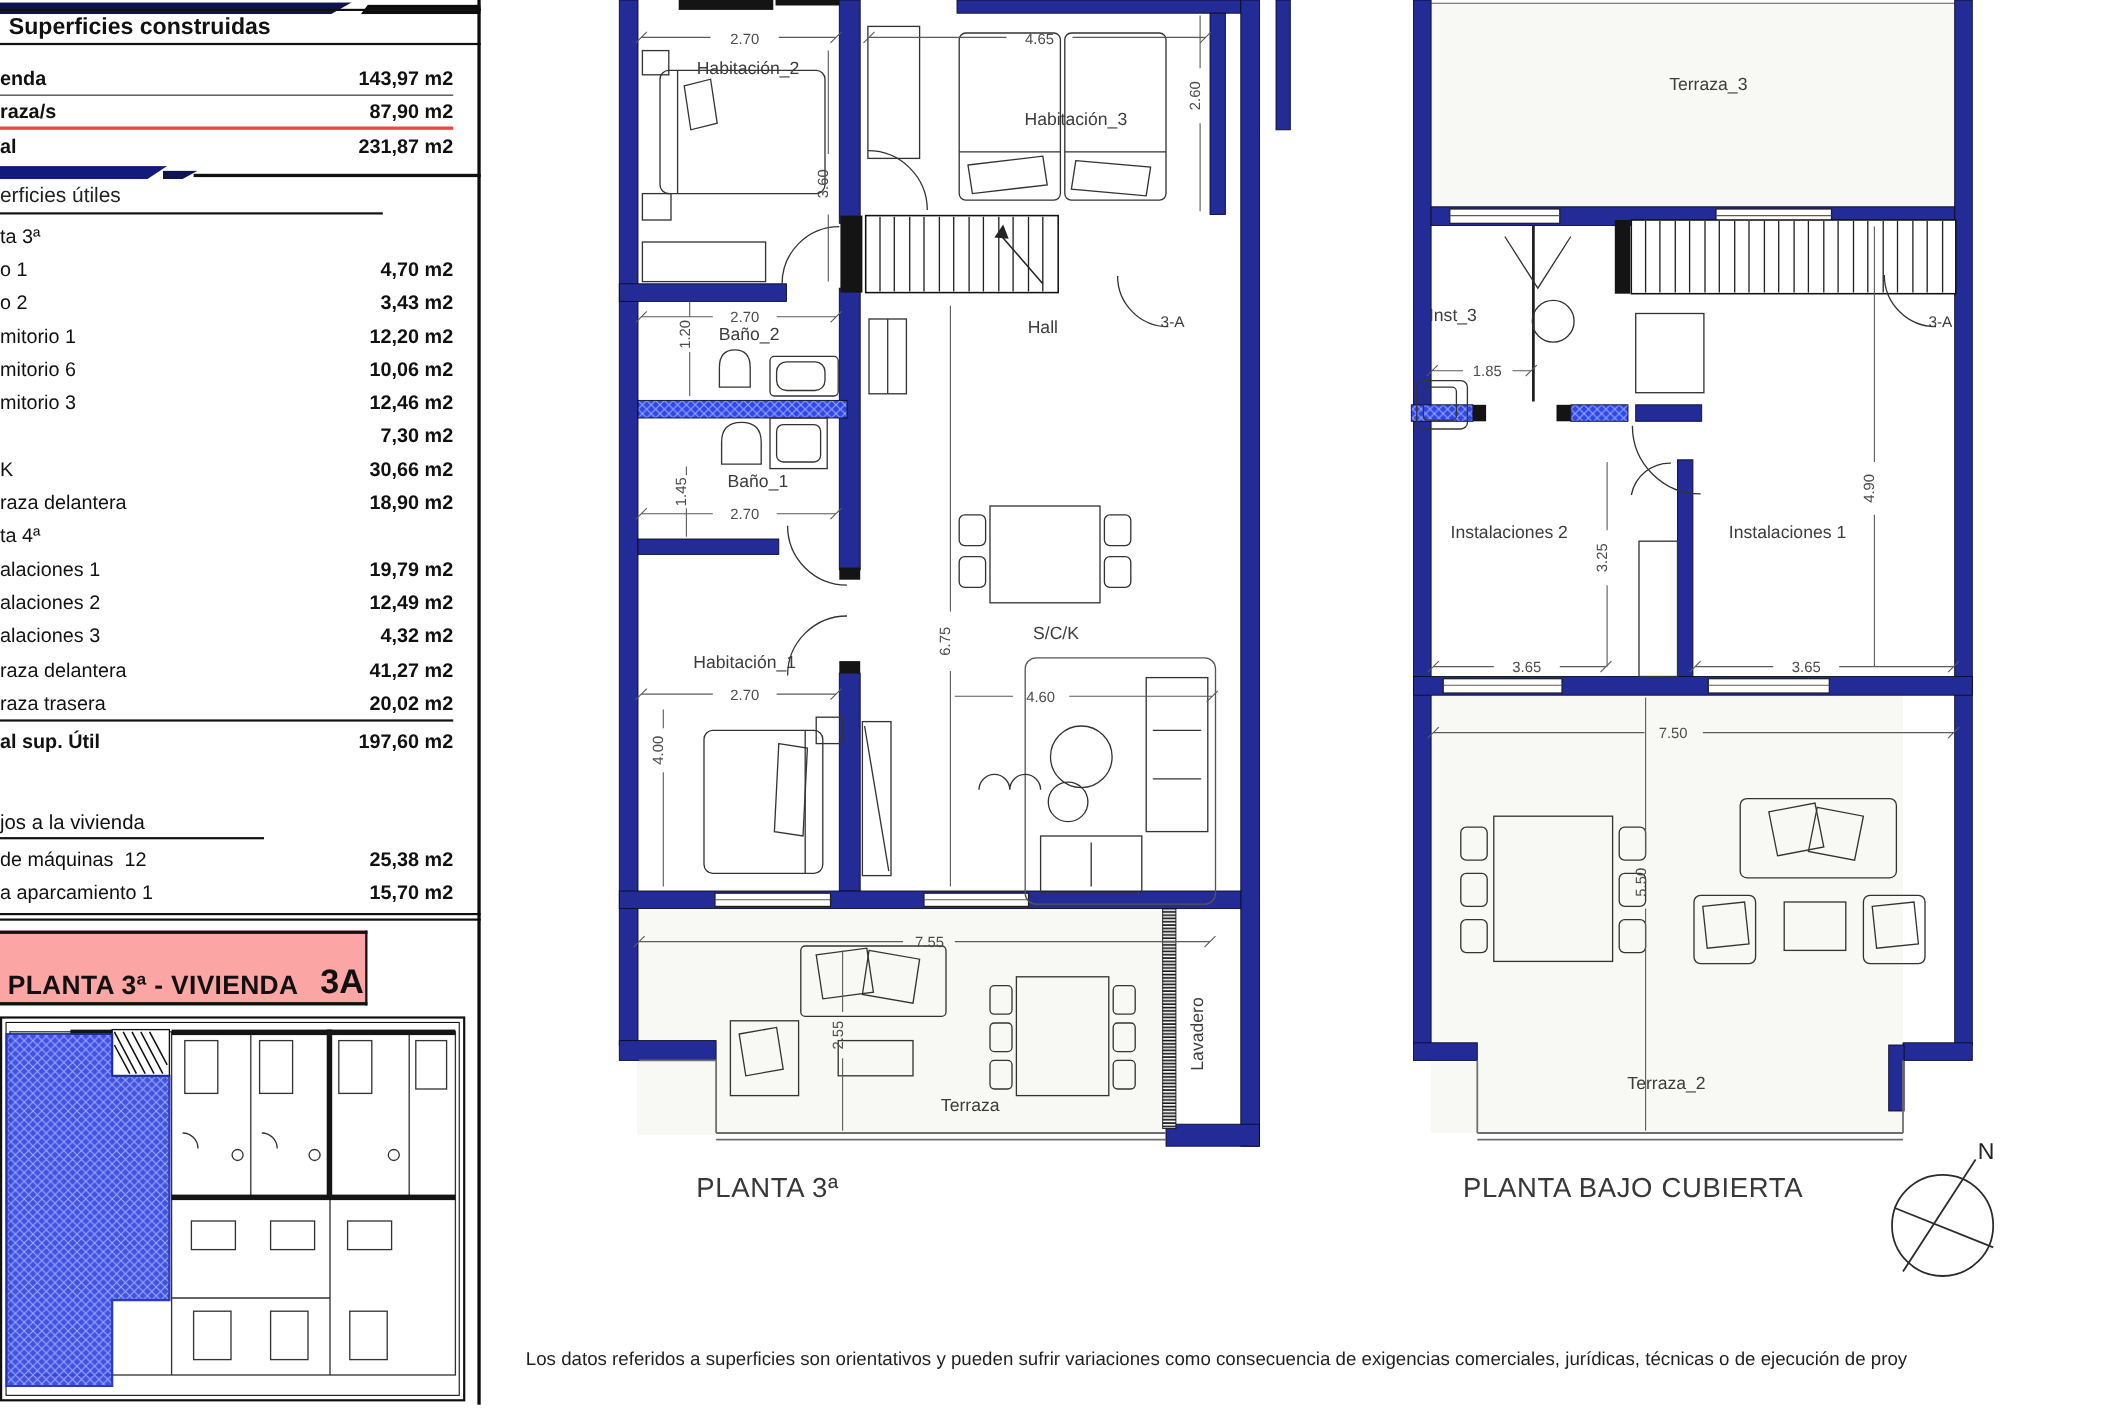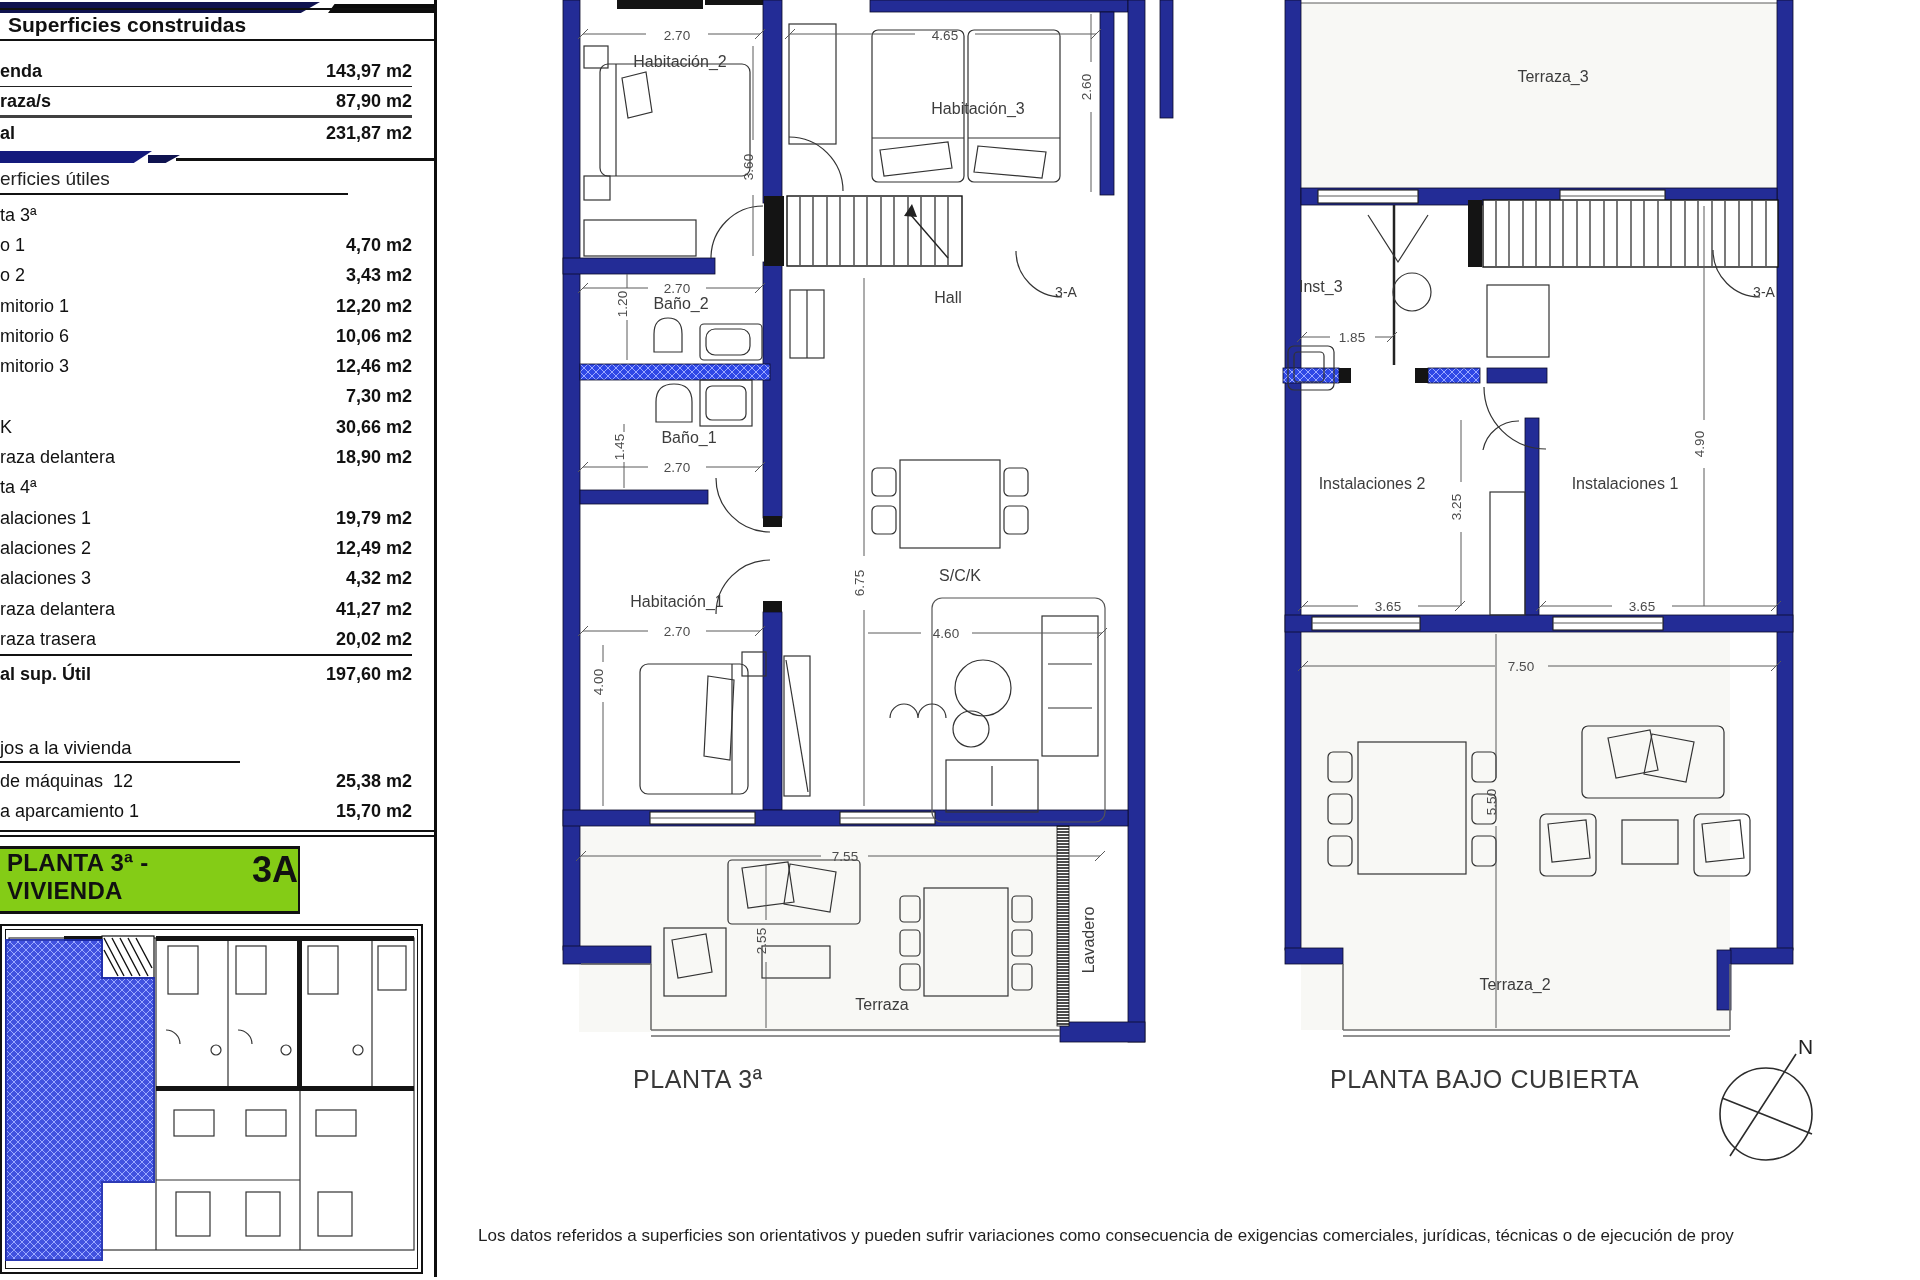--- a/index.html
+++ b/index.html
@@ -12,39 +12,39 @@
   .sw1a{top:2px;left:0;width:320px;height:11px;background:#10134f;clip-path:polygon(0 0,100% 0,94% 100%,0 100%);}
   .sw1b{top:4px;left:328px;width:109px;height:9px;background:#0c0c0c;clip-path:polygon(6% 0,100% 0,100% 100%,0 100%);}
   .sw2a{top:151px;left:0;width:152px;height:12px;background:#141a7c;clip-path:polygon(0 0,100% 0,88% 100%,0 100%);}
   .sw2b{top:155px;left:148px;width:32px;height:8px;background:#0f1350;clip-path:polygon(0 0,100% 0,55% 100%,0 100%);}
   .sw2c{top:158px;left:176px;width:261px;height:3px;background:#111;}
   #built-header{position:absolute;top:8px;left:0;width:437px;height:33px;border-top:2.5px solid #111;
     border-bottom:2px solid #111;font-size:21px;font-weight:800;display:flex;align-items:center;padding-left:8px;box-sizing:border-box;}
   .rows{position:absolute;left:0;width:412px;}
   #built-rows{top:56px;}
   #built-rows .row{height:31px;border-bottom:1.5px solid #222;font-weight:700;}
-  #built-rows .row:nth-child(2){border-bottom:3px solid #404040;gap:28px;}
+  #built-rows .row:nth-child(2){border-bottom:3px solid #ef4444;gap:28px;}
   #built-rows .row:nth-child(3){border-bottom:none;}
   .row{display:flex;justify-content:space-between;align-items:center;font-size:18px;box-sizing:border-box;}
   .row .lbl{white-space:pre;}
   .row .val{font-weight:700;white-space:pre;}
   #useful-header{position:absolute;top:168px;left:0;width:348px;font-size:19px;color:#222;
     border-bottom:2.5px solid #111;padding-bottom:3px;}
   #useful-rows{top:200px;}
   #useful-rows .row,#annex-rows .row{height:30.3px;}
   .row.total{border-top:2px solid #111;font-weight:700;align-items:flex-end;}
   .row.total .lbl{font-weight:700;}
   #annex-header{position:absolute;top:737px;left:0;width:240px;font-size:18.5px;border-bottom:2.5px solid #111;padding-bottom:2px;}
   #annex-rows{top:766px;}
   #dline{position:absolute;top:830px;left:0;width:437px;height:7px;border-top:2.5px solid #111;border-bottom:2.5px solid #111;box-sizing:border-box;}
-  #title-box{position:absolute;top:846px;left:0;width:300px;height:68px;background:#84cc16;
+  #title-box{position:absolute;top:846px;left:0;width:334px;height:68px;background:#fca5a5;
     border-top:3px solid #111;border-bottom:3px solid #111;border-right:2.5px solid #111;box-sizing:border-box;
-    display:flex;align-items:flex-start;padding-left:7px;}
+    display:flex;align-items:flex-end;padding-left:7px;}
   #title-box .pref{font-size:24px;font-weight:600;letter-spacing:.3px;}
-  #title-box .unit{font-size:36px;font-weight:800;margin-left:0;}
+  #title-box .unit{font-size:31px;font-weight:800;margin-left:20px;}
   #mini-box{position:absolute;top:924px;left:0;width:423px;height:350px;border:2.5px solid #111;box-sizing:border-box;background:#fff;}
   #mini-inner{position:absolute;inset:3px;border:1.5px solid #111;}
   #sheet-line{position:absolute;left:434px;top:0;width:3px;height:1277px;background:#0d0d0d;}
 
   
   svg{position:absolute;overflow:visible;}
   .wall{fill:#232c96;stroke:#0a0a28;stroke-width:.8;}
   .blk{fill:#141414;stroke:none;}
   .thinN{fill:none;stroke:#333;stroke-width:1.2;}
   .gray{fill:none;stroke:#6e6e6e;stroke-width:1.6;}

